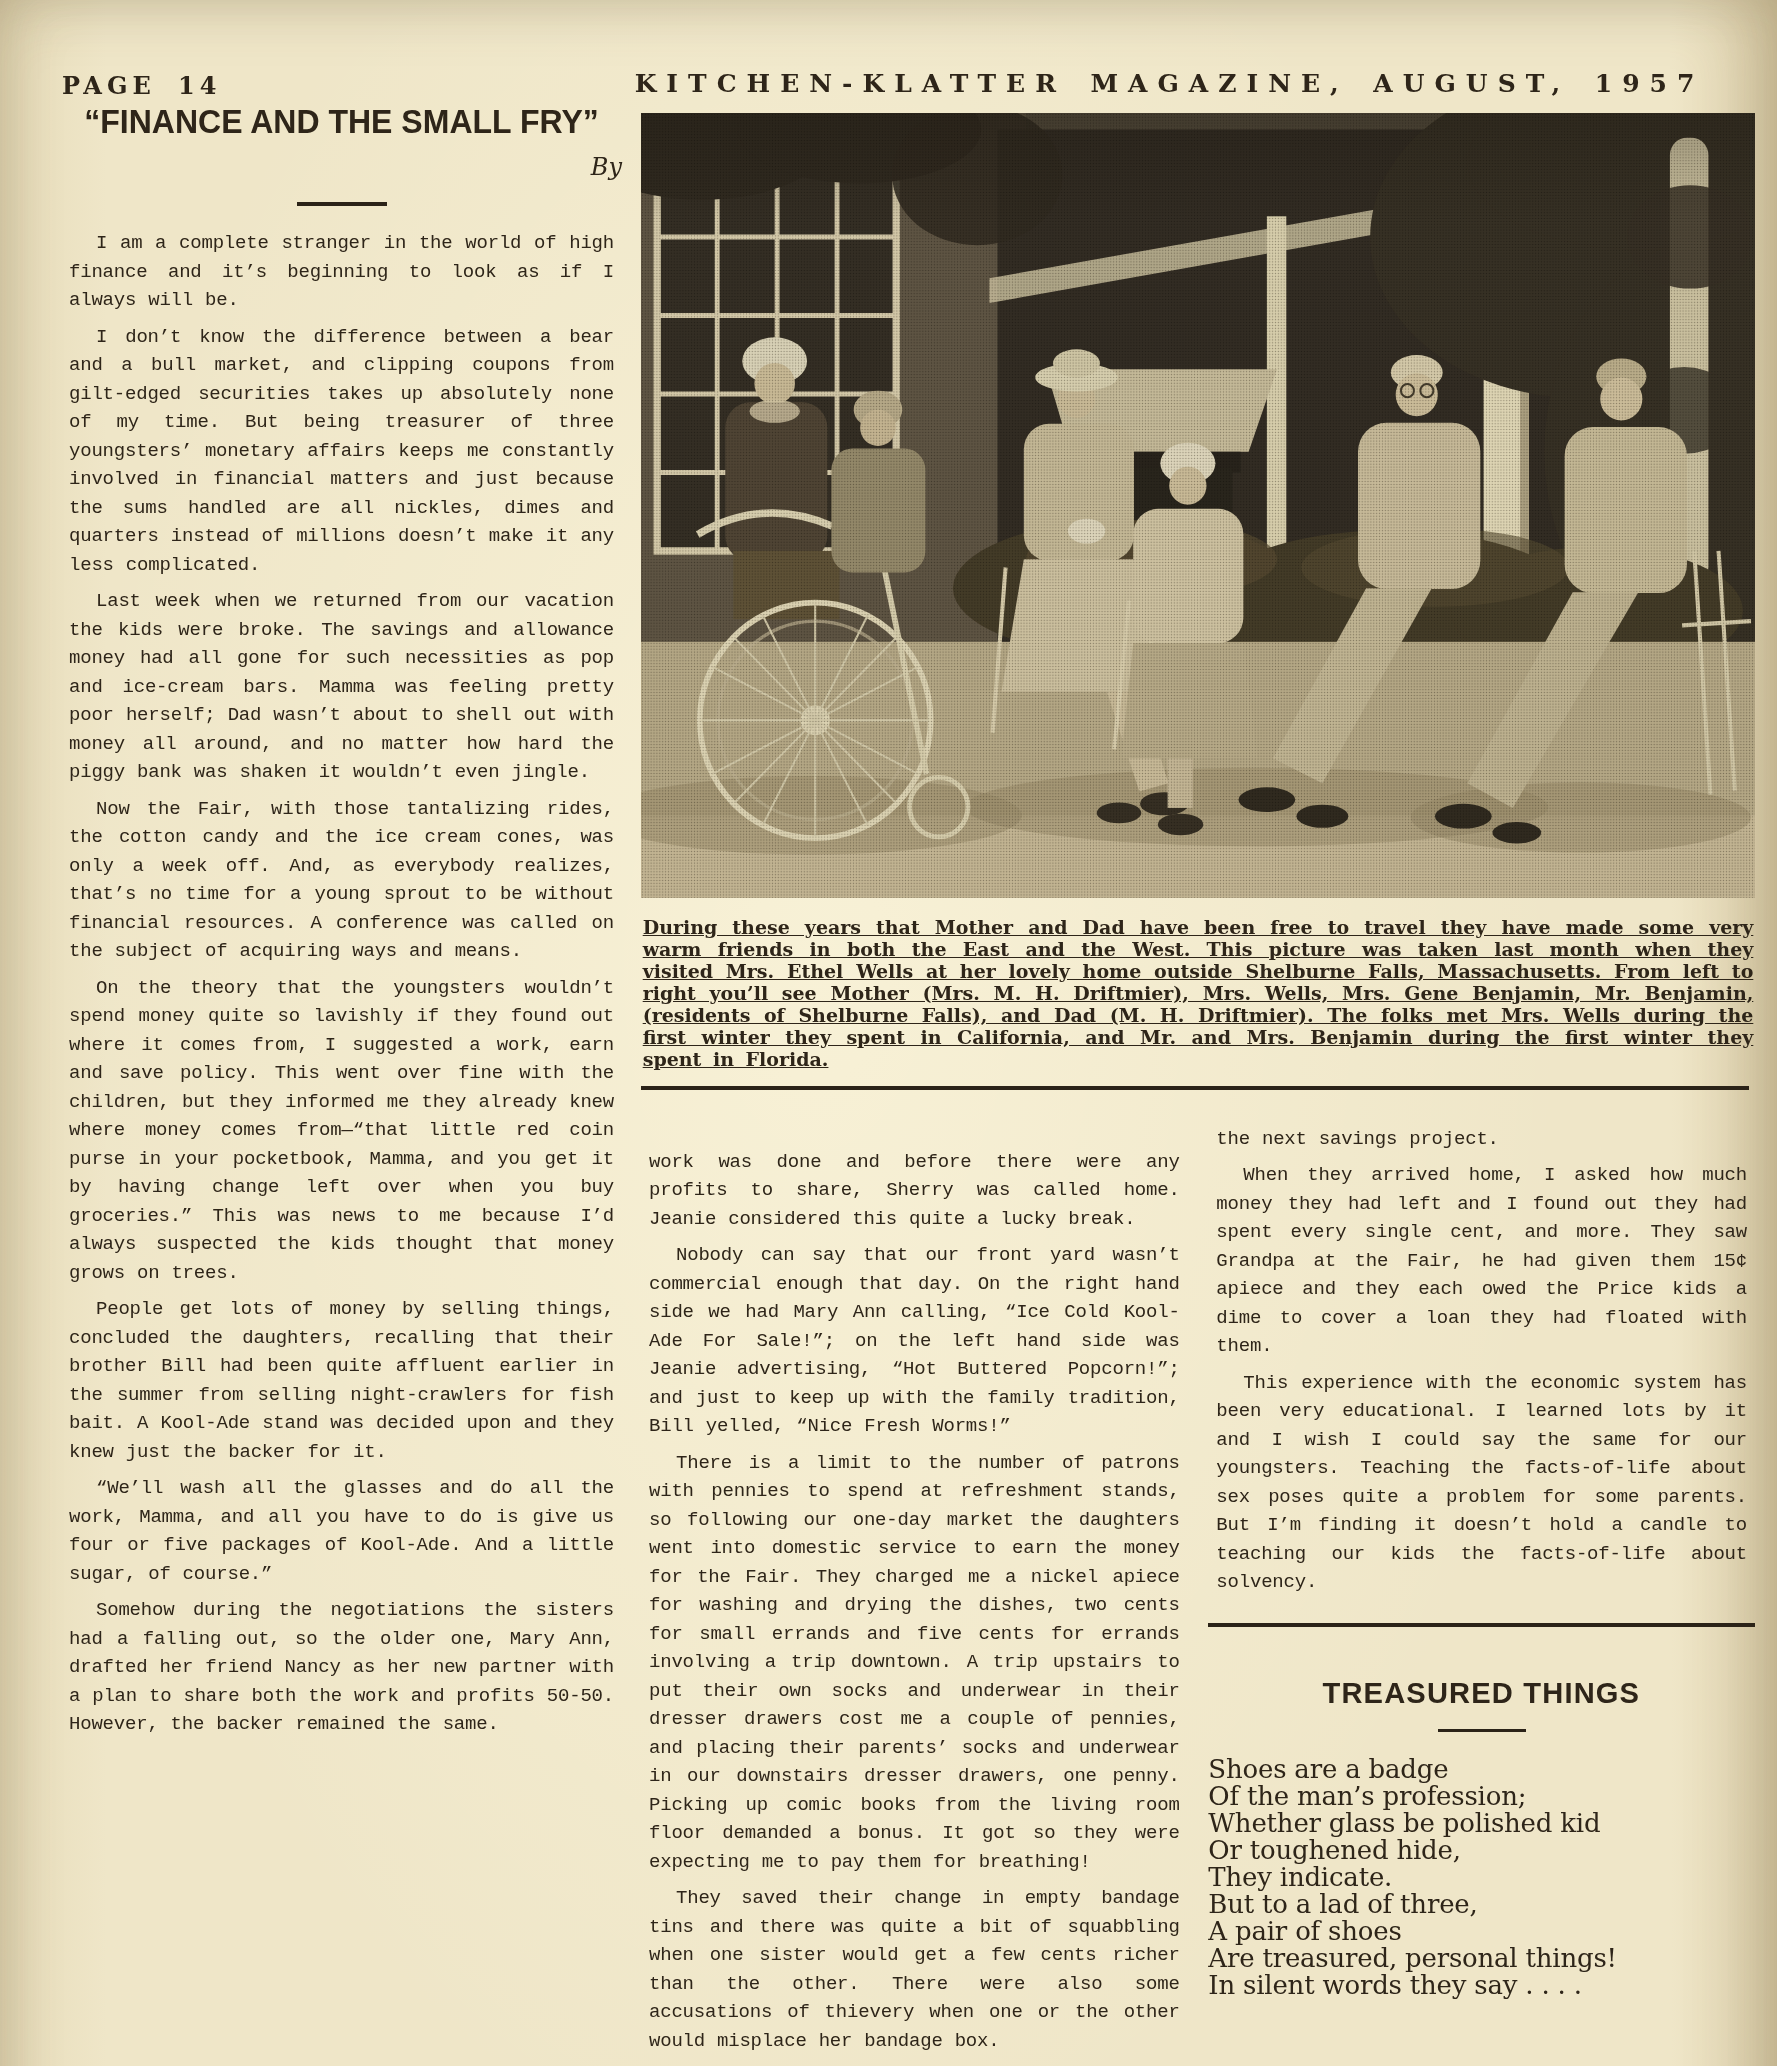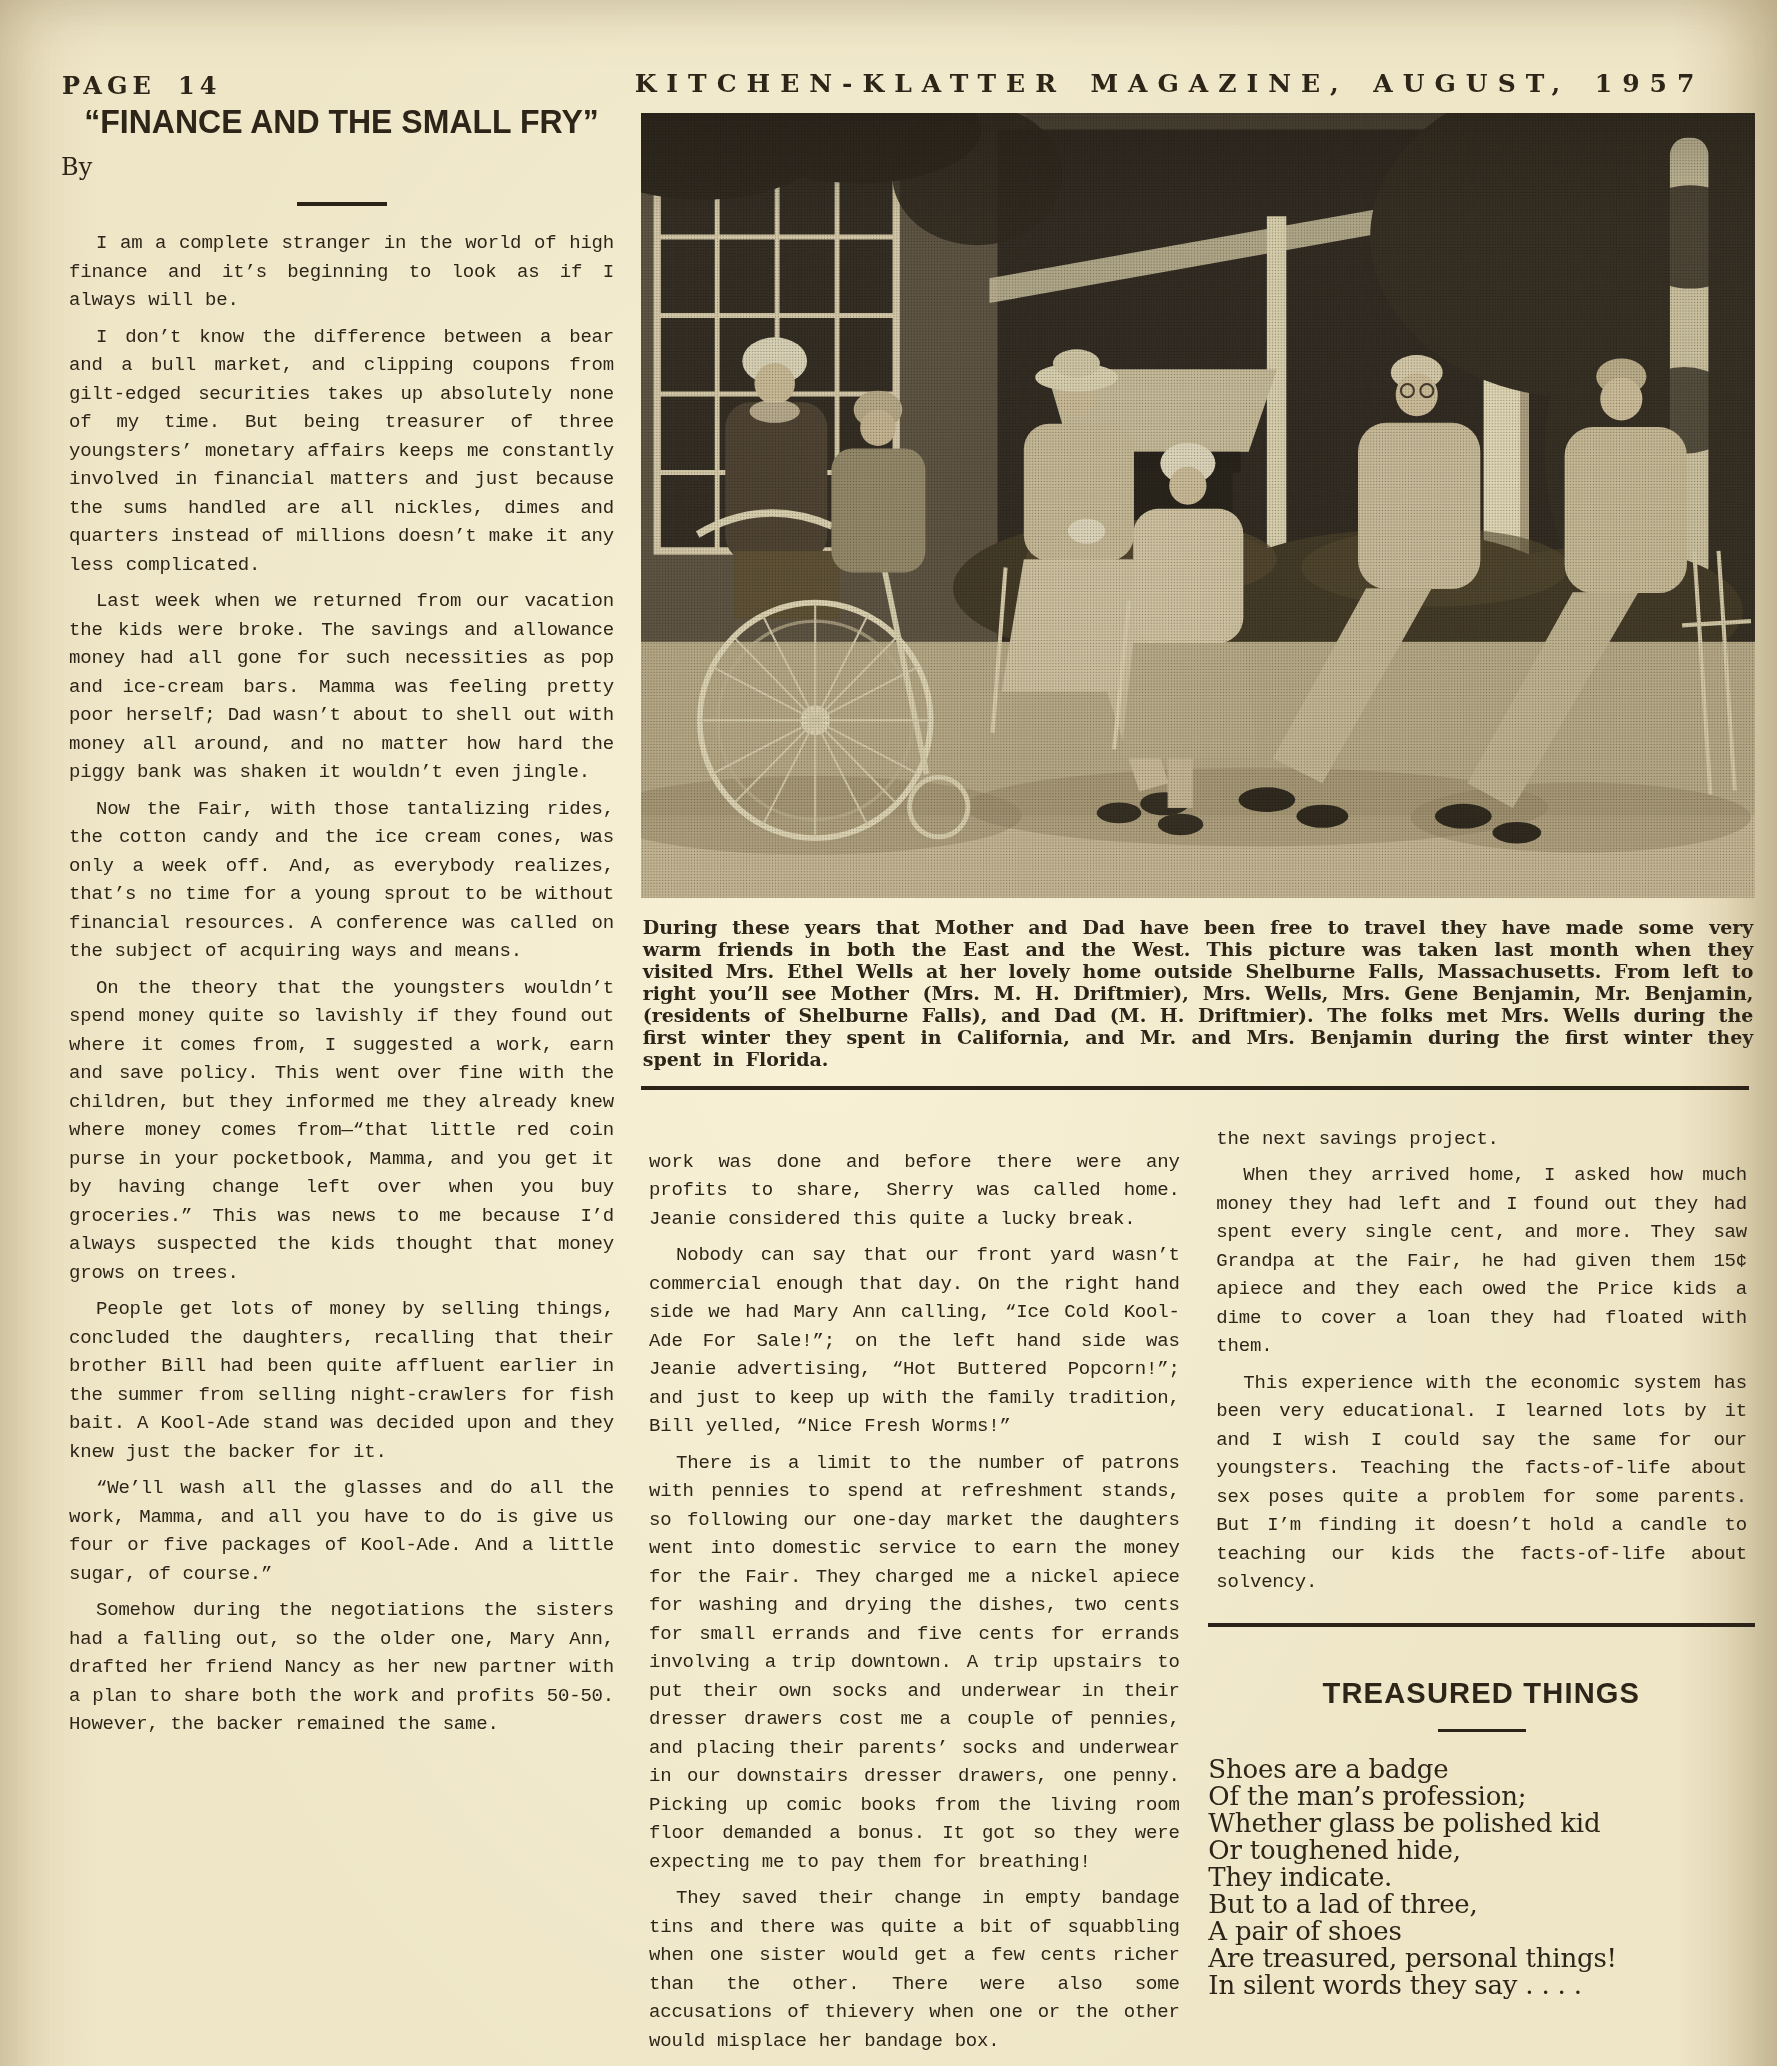--- a/index.html
+++ b/index.html
@@ -31,21 +31,21 @@
   .content{position:absolute;left:61px;top:102px;width:1694px;display:flex;gap:19px;}
   .col-left{width:561px;flex:none;}
   .right-region{flex:1;min-width:0;}
   
   .article-title{
     margin:2.5px 0 0 0;text-align:center;
     font-family:"Liberation Sans", sans-serif;font-weight:700;
     font-size:33px;line-height:1.04;letter-spacing:0px;
     transform:scaleX(.97);transform-origin:center;
   }
-  .byline-prefix{margin-top:14px;text-align:left;font-size:24px;}
+  .byline-prefix{margin-top:14px;text-align:right;font-style:italic;font-size:24px;}
   .byline-author{margin-top:11.6px;text-align:center;font-style:italic;font-size:24px;letter-spacing:1.7px;}
   .byline-rule{width:90px;height:4.1px;background:#2b2318;margin:21.5px auto 0;}
   
   .body-text{margin-top:23px;}
   .body-text p, .closing-par{
     margin:8px;font-size:19px;line-height:28.5px;
     text-align:justify;text-indent:27px;
     letter-spacing:-0.2px;word-spacing:0.8px;
     hyphens:auto;font-family:Liberation Mono, monospace;-webkit-hyphens:auto;
   }
@@ -57,21 +57,21 @@
   .photo-frame::after{ 
     content:"";position:absolute;inset:0;pointer-events:none;
     background-image:radial-gradient(rgba(40,32,20,.38) 0.7px, rgba(40,32,20,0) 1px);
     background-size:2.9px 2.9px;
     mix-blend-mode:multiply;
   }
   .photo-frame::before{content:"";position:absolute;inset:0;pointer-events:none;z-index:2;
     background:linear-gradient(180deg, rgba(25,20,12,.25) 0%, rgba(25,20,12,0) 14%);}
   .photo-caption{
     margin:18px 1.7px 0 1.7px;font-weight:bold;font-size:19px;line-height:22px;
-    text-align:justify;word-spacing:5px;letter-spacing:0px;
+    text-align:justify;word-spacing:5px;letter-spacing:0px;text-decoration:underline;
   }
   .caption-rule{height:4.1px;background:#2b2318;margin:16.5px 5.8px 0 0;}
   
   .two-col{display:flex;gap:20.7px;margin-top:26.4px;}
   .two-col .col{flex:1;min-width:0;}
   
   .section-rule{height:4.1px;background:#2b2318;margin:26px 0 0 0;}
   .poem-title{
     margin:49px 0 0 0;text-align:center;
     font-family:"Liberation Sans", sans-serif;font-weight:700;font-size:30px;letter-spacing:1.2px;

